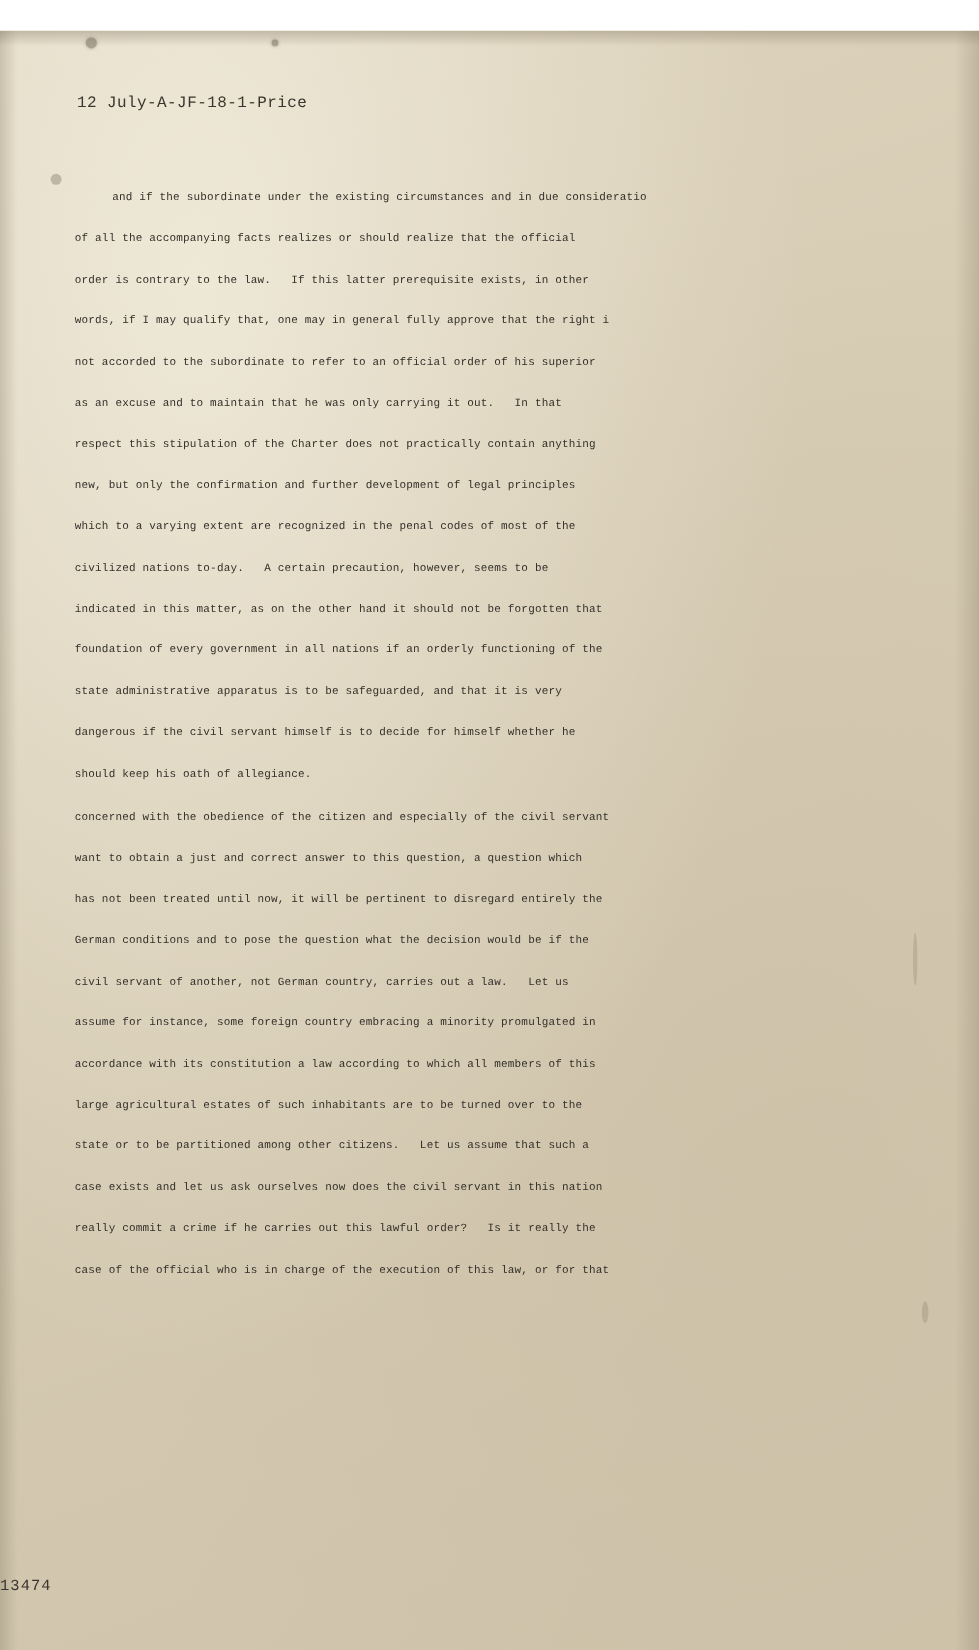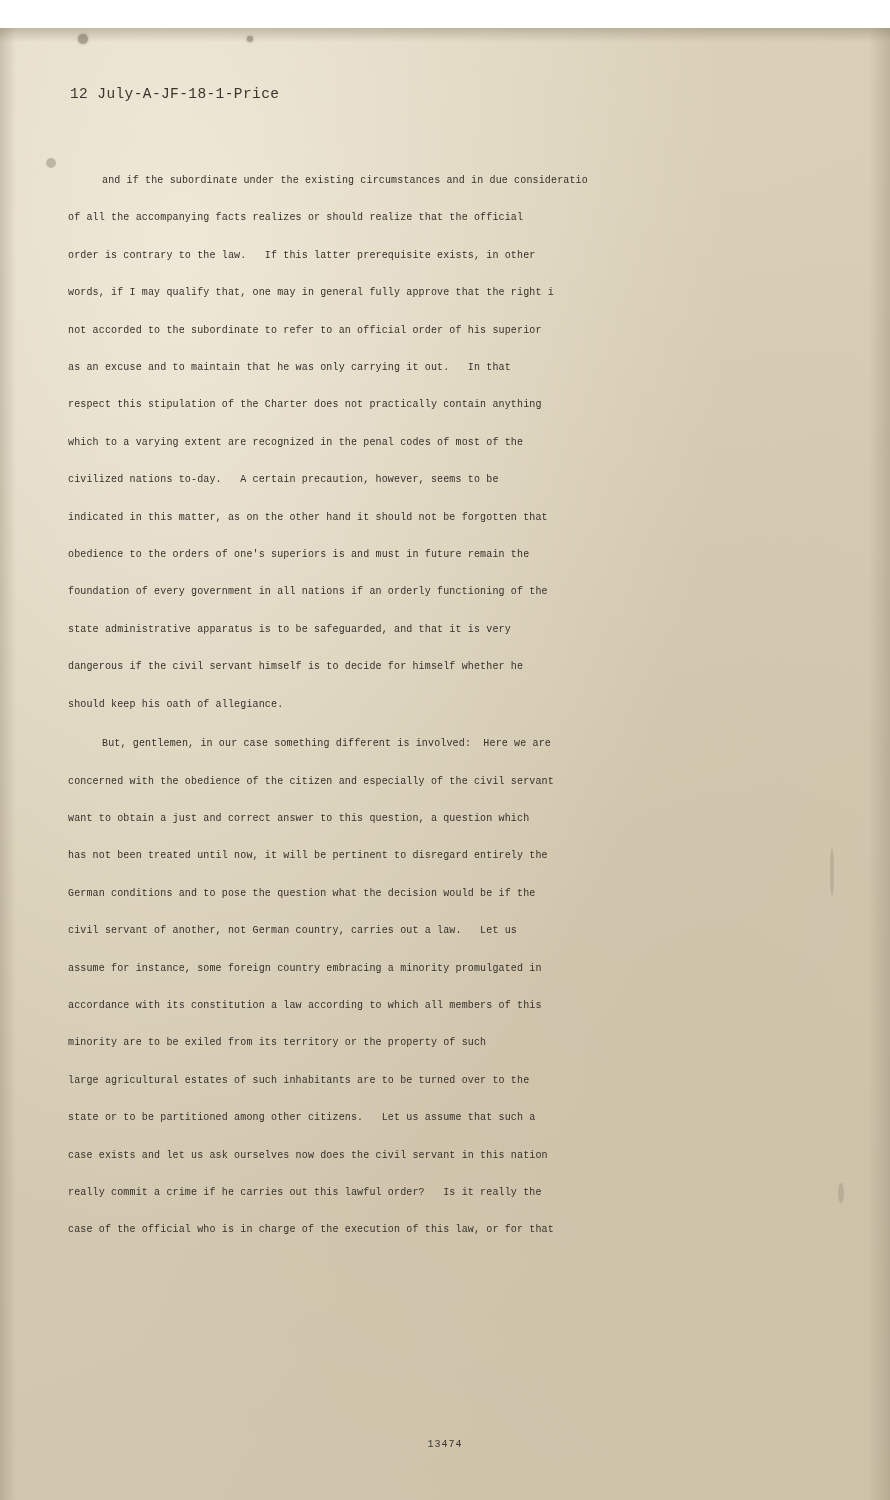--- a/index.html
+++ b/index.html
@@ -75,22 +75,21 @@
     color: #34302a;
   }
   .indent {
     padding-left: 34px;
   }
   .page-number {
     position: absolute;
     bottom: 78px;
     left: 0;
     width: 890px;
-    text-align: center;
-    font-size: 10px;
+    font-size: 14px;
     letter-spacing: 1px;
     color: #3a352e;
   }
   .smudge {
     position: absolute;
     border-radius: 50%;
     pointer-events: none;
   }
 </style>
 </head>
@@ -114,40 +113,38 @@
   <div class="body-text">
 
     <div class="para">
       <div class="line indent">and if the subordinate under the existing circumstances and in due consideratio</div>
       <div class="line">of all the accompanying facts realizes or should realize that the official</div>
       <div class="line">order is contrary to the law.   If this latter prerequisite exists, in other</div>
       <div class="line">words, if I may qualify that, one may in general fully approve that the right i</div>
       <div class="line">not accorded to the subordinate to refer to an official order of his superior</div>
       <div class="line">as an excuse and to maintain that he was only carrying it out.   In that</div>
       <div class="line">respect this stipulation of the Charter does not practically contain anything</div>
+      <div class="line">new, but only the confirmation and further development of legal principles</div>
       <div class="line">which to a varying extent are recognized in the penal codes of most of the</div>
       <div class="line">civilized nations to-day.   A certain precaution, however, seems to be</div>
       <div class="line">indicated in this matter, as on the other hand it should not be forgotten that</div>
-      <div class="line">obedience to the orders of one's superiors is and must in future remain the</div>
       <div class="line">foundation of every government in all nations if an orderly functioning of the</div>
       <div class="line">state administrative apparatus is to be safeguarded, and that it is very</div>
       <div class="line">dangerous if the civil servant himself is to decide for himself whether he</div>
       <div class="line">should keep his oath of allegiance.</div>
     </div>
 
     <div class="para">
-      <div class="line indent">But, gentlemen, in our case something different is involved:  Here we are</div>
       <div class="line">concerned with the obedience of the citizen and especially of the civil servant</div>
       <div class="line">want to obtain a just and correct answer to this question, a question which</div>
       <div class="line">has not been treated until now, it will be pertinent to disregard entirely the</div>
       <div class="line">German conditions and to pose the question what the decision would be if the</div>
       <div class="line">civil servant of another, not German country, carries out a law.   Let us</div>
       <div class="line">assume for instance, some foreign country embracing a minority promulgated in</div>
       <div class="line">accordance with its constitution a law according to which all members of this</div>
-      <div class="line">minority are to be exiled from its territory or the property of such</div>
       <div class="line">large agricultural estates of such inhabitants are to be turned over to the</div>
       <div class="line">state or to be partitioned among other citizens.   Let us assume that such a</div>
       <div class="line">case exists and let us ask ourselves now does the civil servant in this nation</div>
       <div class="line">really commit a crime if he carries out this lawful order?   Is it really the</div>
       <div class="line">case of the official who is in charge of the execution of this law, or for that</div>
     </div>
 
   </div>
 
   <div class="page-number">13474</div>

